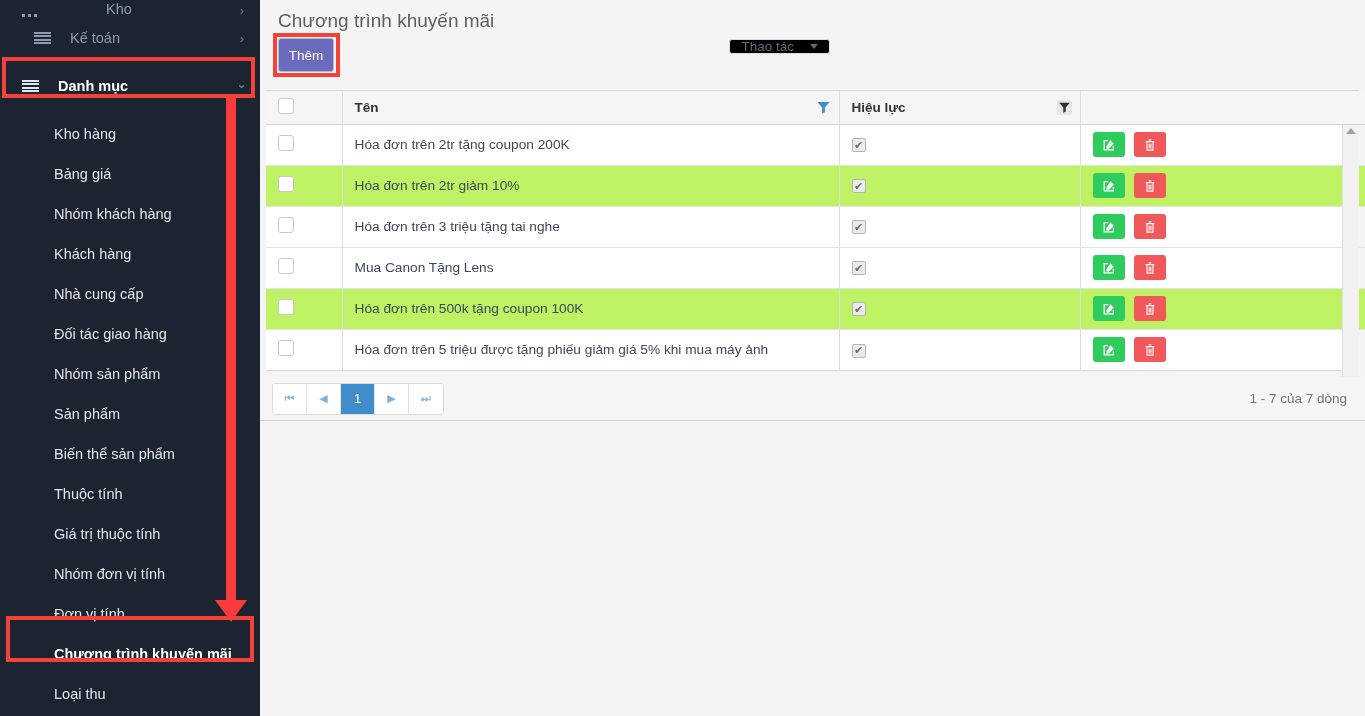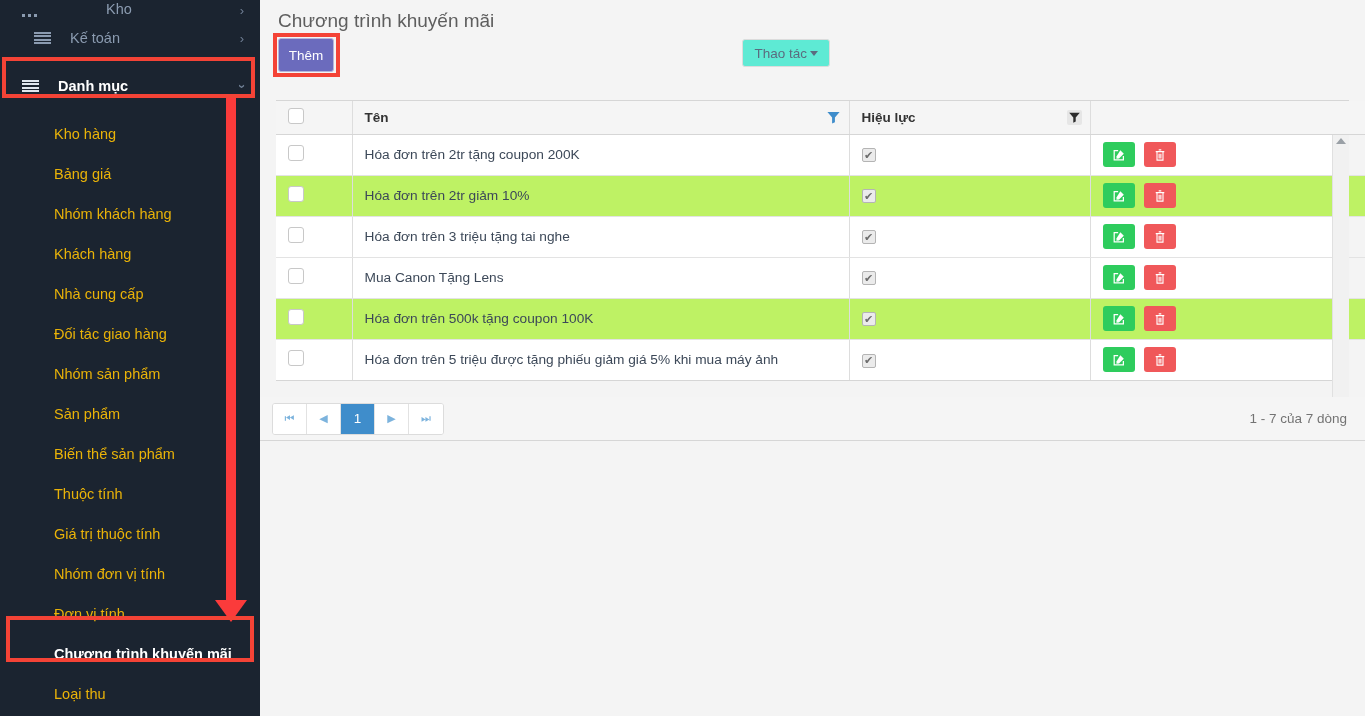--- a/index.html
+++ b/index.html
@@ -41,21 +41,21 @@
   .nav-ico.dots i { width: 3px; height: 3px; margin-right: 2px; }
   .chev {
     margin-left: auto; font-size: 13px; color: #6f7f94;
     line-height: 1;
   }
   .chev.down { transform: rotate(90deg); display: inline-block; }
   .nav-child {
     height: 40px;
     display: flex; align-items: center;
     padding-left: 54px;
-    color: #eab308;
+    color: #e5e5e5;
     font-size: 14.5px;
     cursor: pointer;
   }
   .nav-child.active { color: #ffffff; font-weight: bold; }
   .nav-child.clipped { height: 16px; align-items: flex-start; overflow: hidden; }
 
   
   .anno-box {
     position: absolute;
     border: 4px solid #f44336;
@@ -104,41 +104,41 @@
     border: 1px solid #b6b6da;
     border-radius: 3px;
     color: #ffffff;
     font-size: 13.5px;
     cursor: pointer;
     font-family: "Liberation Sans", sans-serif;
   }
   .btn-thaotac {
     position: absolute;
     right: 535px; top: 5px;
-    height: 28px;
+    height: 15px;
     padding: 0 11px;
-    background: #5eead4;
+    background: #000000;
     border: 1px solid #dcdcdc;
     border-radius: 3px;
     color: #5b6b7f;
     font-size: 13.5px;
     cursor: pointer;
     font-family: "Liberation Sans", sans-serif;
-    display: flex; align-items: center; gap: 3px;
+    display: flex; align-items: center; gap: 16px;
   }
   .caret {
     width: 0; height: 0;
     border-left: 4px solid transparent;
     border-right: 4px solid transparent;
     border-top: 5px solid #5b6b7f;
   }
 
   
   .grid-wrap {
-    margin: 16px;
+    margin: 6px;
     background: #ffffff;
     border-top: 1px solid #d6d6d6;
     border-bottom: 1px solid #d6d6d6;
     position: relative;
   }
   table.grid { width: 1105px; border-collapse: collapse; table-layout: fixed; }
   table.grid col.c-chk   { width: 76px; }
   table.grid col.c-name  { width: 497px; }
   table.grid col.c-eff   { width: 241px; }
   table.grid col.c-act   { width: 291px; }

